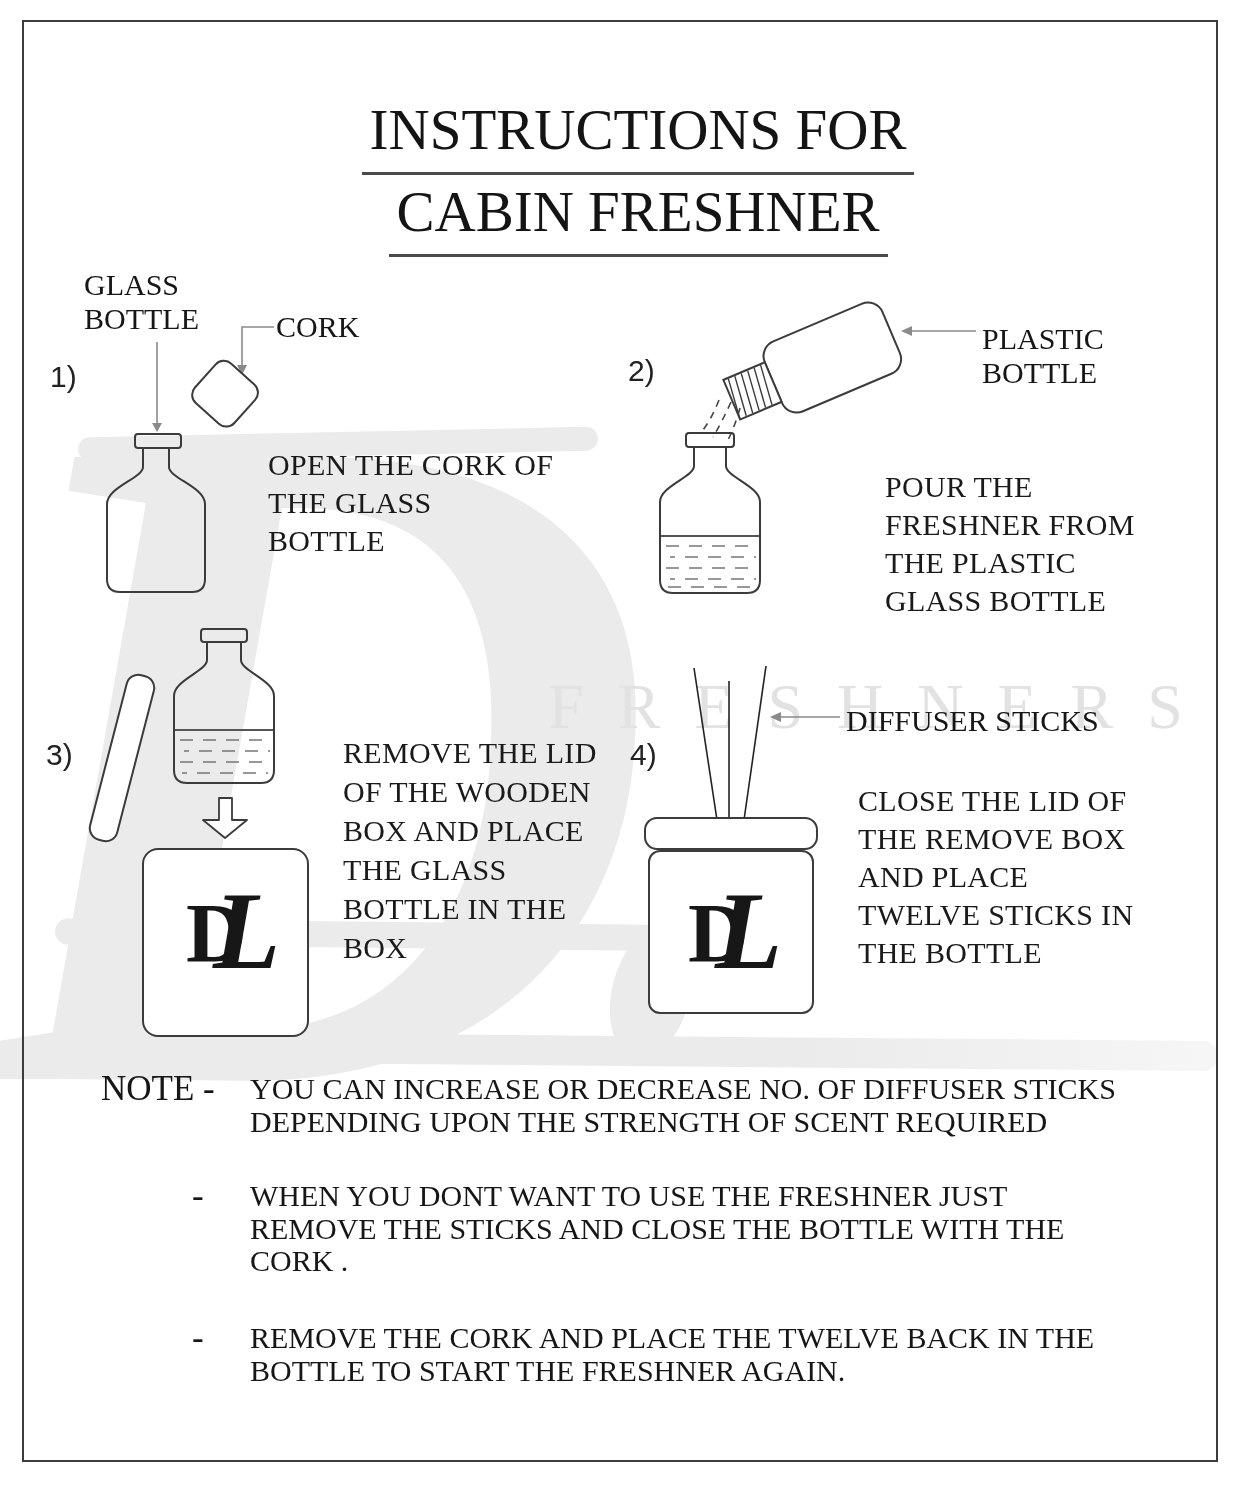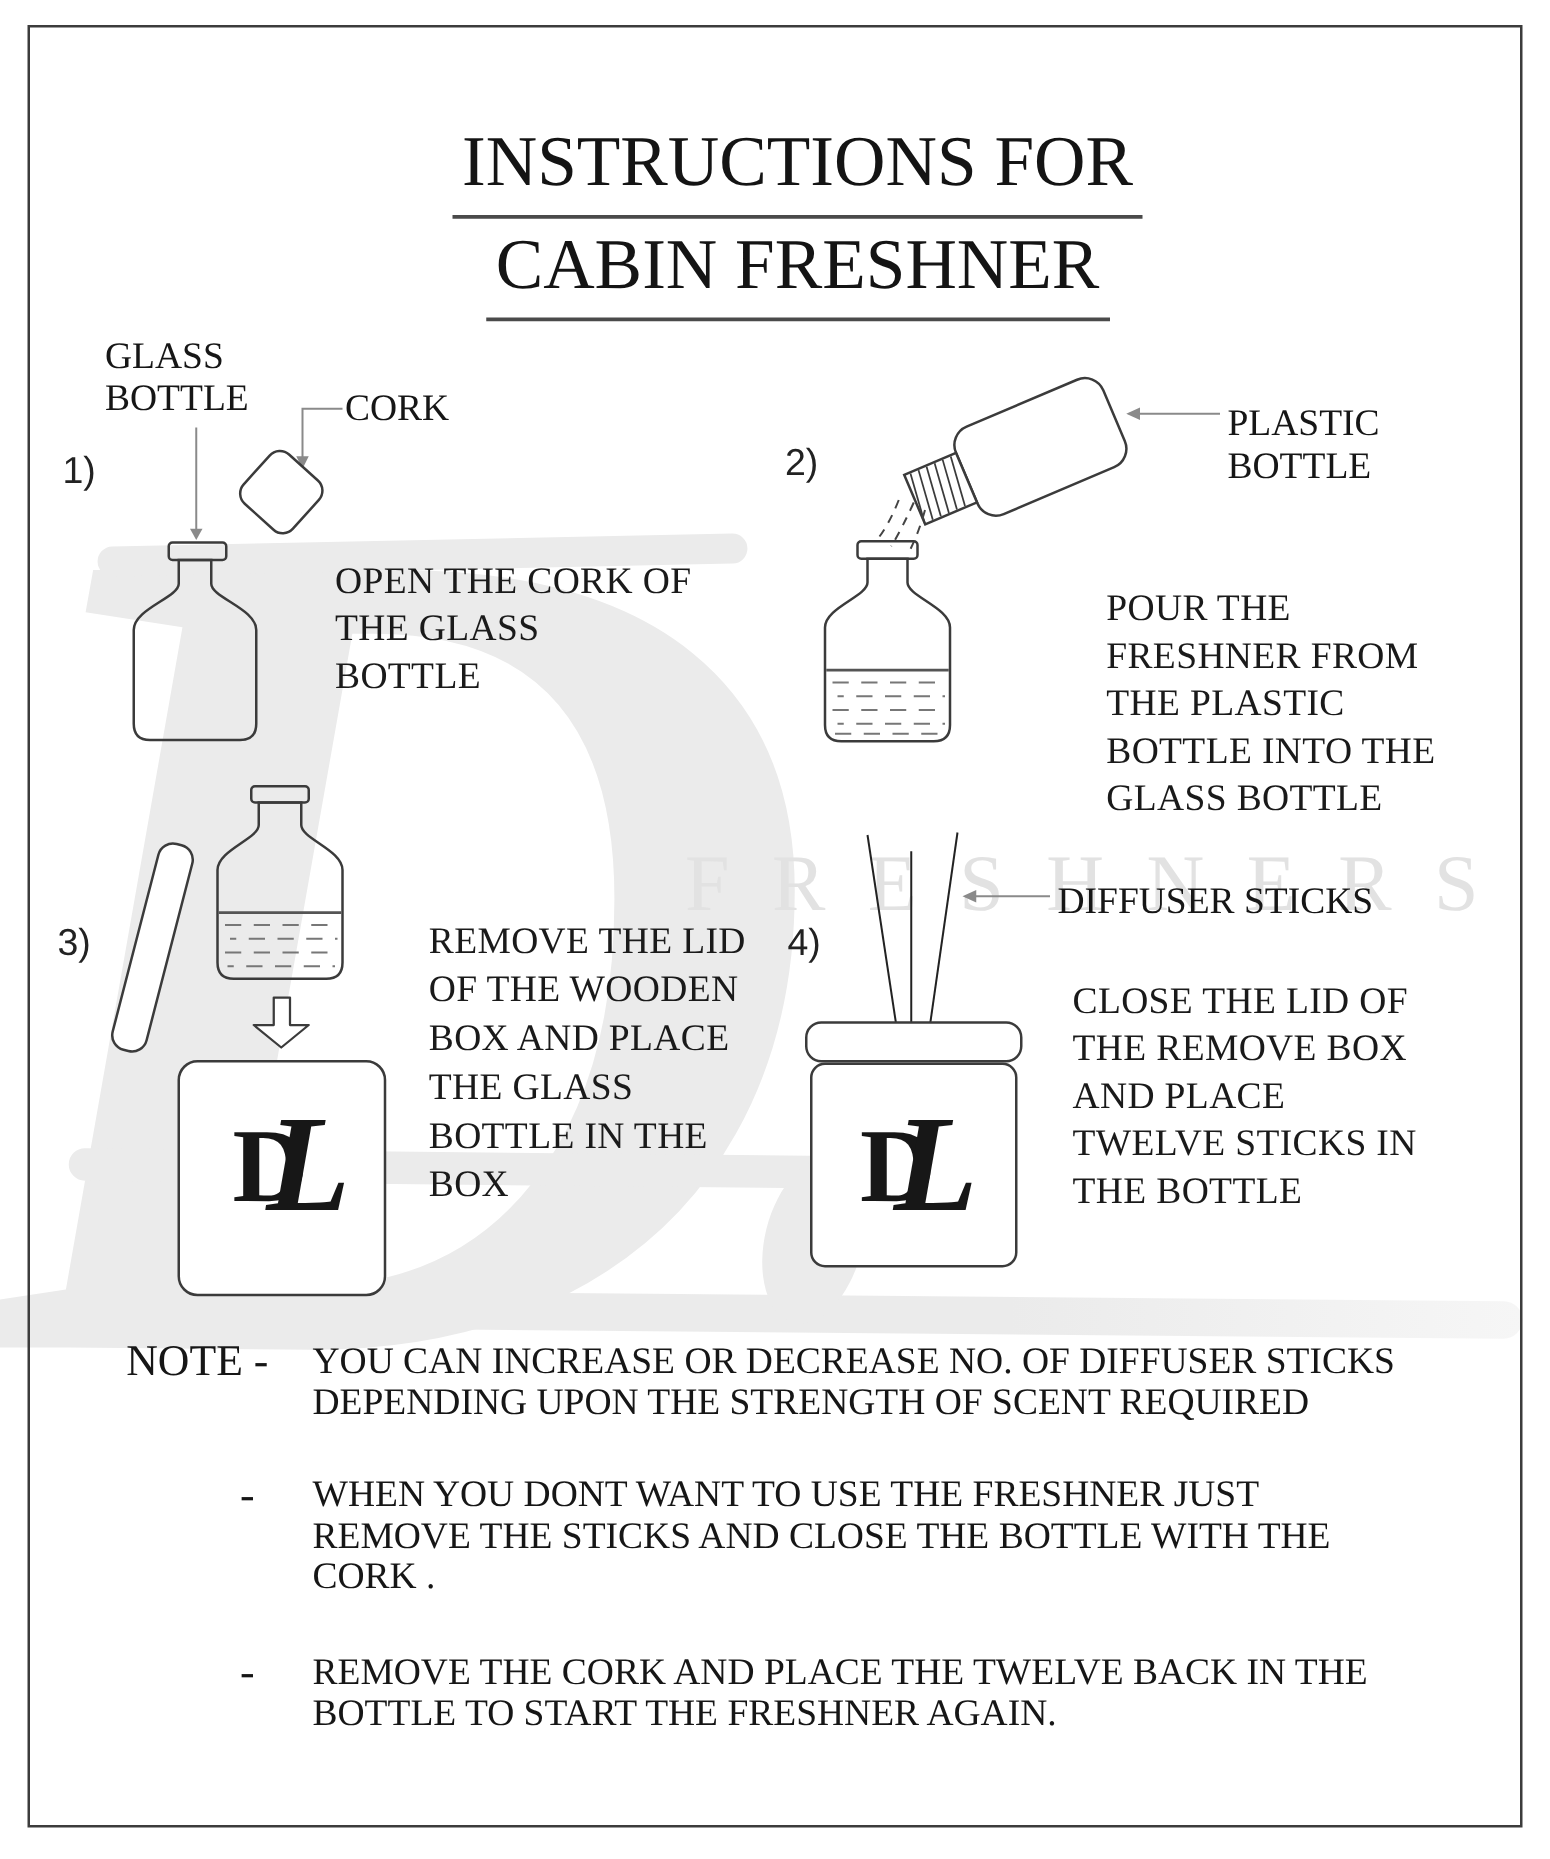--- a/index.html
+++ b/index.html
@@ -117,21 +117,20 @@
     <line class="liq" x1="670" y1="579" x2="756" y2="579" stroke-dashoffset="8"></line>
     <line class="liq" x1="668" y1="587" x2="752" y2="587"></line>
     <line class="leader" x1="903" y1="331" x2="976" y2="331"></line>
     <polygon class="ah" points="912,326 912,336 901,331"></polygon>
   </svg>
 
   <div class="step-text" style="left:885px;top:468px;">
     <div class="ln">POUR THE</div>
     <div class="ln">FRESHNER FROM</div>
     <div class="ln">THE PLASTIC</div>
-    <div class="ln">BOTTLE INTO THE</div>
     <div class="ln">GLASS BOTTLE</div>
   </div>
 
   <div class="step-num" style="left:46px;top:740px;">3)</div>
 
   <svg class="diagram" style="left:75px;top:620px;" width="245" height="470" viewBox="75 620 245 470">
     <rect class="filled" x="108" y="673" width="28" height="170" rx="12" transform="rotate(14.5 122 758)"></rect>
     <rect class="outline" x="201" y="629" width="46" height="13" rx="3"></rect>
     <path class="outline" d="M207 642 L207 660 C207 671 174 680 174 696 L174 770 Q174 783 187 783 L261 783 Q274 783 274 770 L274 696 C274 680 241 671 241 660 L241 642 Z"></path>
     <line class="liq-surface" x1="175" y1="730" x2="273" y2="730"></line>

